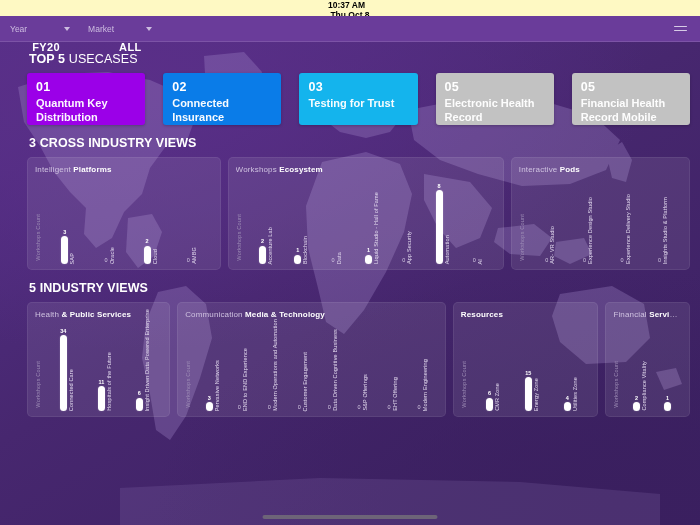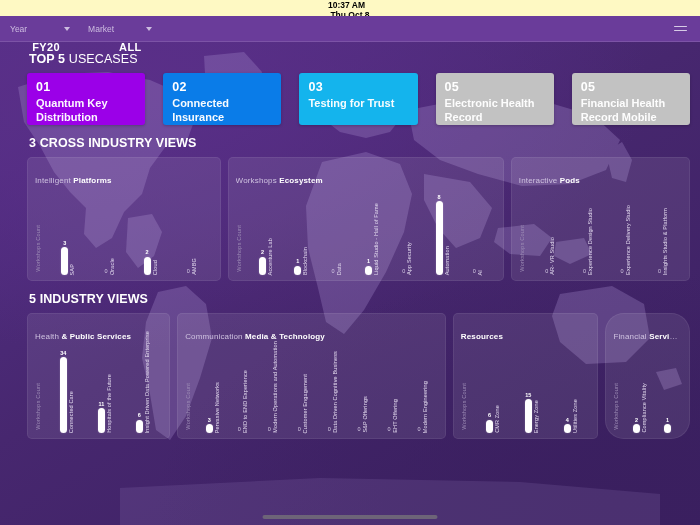--- a/index.html
+++ b/index.html
@@ -89,21 +89,21 @@
   .panel {
     background: rgba(255,255,255,.085);
     border: 1px solid rgba(255,255,255,.07);
     border-radius: 5px;
     padding: 7px 7px 5px 7px;
     position: relative;
     min-width: 0;
   }
   .panel-title {
     font-size: 8px; color: #cfc2e0; margin-bottom: 2px; letter-spacing: .15px;
-    white-space: nowrap; overflow: hidden; text-overflow: ellipsis; margin-top: 11px;
+    white-space: nowrap; overflow: hidden; text-overflow: ellipsis;
   }
   .panel-title b { color: #ffffff; font-weight: bold; }
 
   .plot { position: relative; display: flex; align-items: flex-end; gap: 0; }
   .yaxis-label {
     position: absolute; left: 0; bottom: 3px;
     writing-mode: vertical-rl; transform: rotate(180deg);
     font-size: 5.5px; color: #9d8cb5; letter-spacing: .2px; white-space: nowrap;
   }
   .bars { display: flex; align-items: flex-end; flex: 1; margin-left: 13px; }
@@ -485,21 +485,21 @@
                 <div class="bar-group">
                   <div class="bar-wrap">
                     <div class="bar-val">4</div>
                     <div class="bar" style="height: 9px;"></div>
                   </div>
                   <div class="bar-label">Utilities Zone</div>
                 </div>
               </div>
             </div>
           </div>
-          <div class="panel" style="flex: 0.82 1 0px; border-radius: 19px;">
+          <div class="panel" style="flex: 0.82 1 0px;">
             <div class="panel-title"><span>Financial</span> <b>Services</b></div>
             <div class="plot" style="height: 90px;">
               <div class="yaxis-label">Workshops Count</div>
               <div class="bars" style="height: 100%;">
                 <div class="bar-group">
                   <div class="bar-wrap">
                     <div class="bar-val">2</div>
                     <div class="bar" style="height: 9px;"></div>
                   </div>
                   <div class="bar-label">Compliance Vitality</div>

